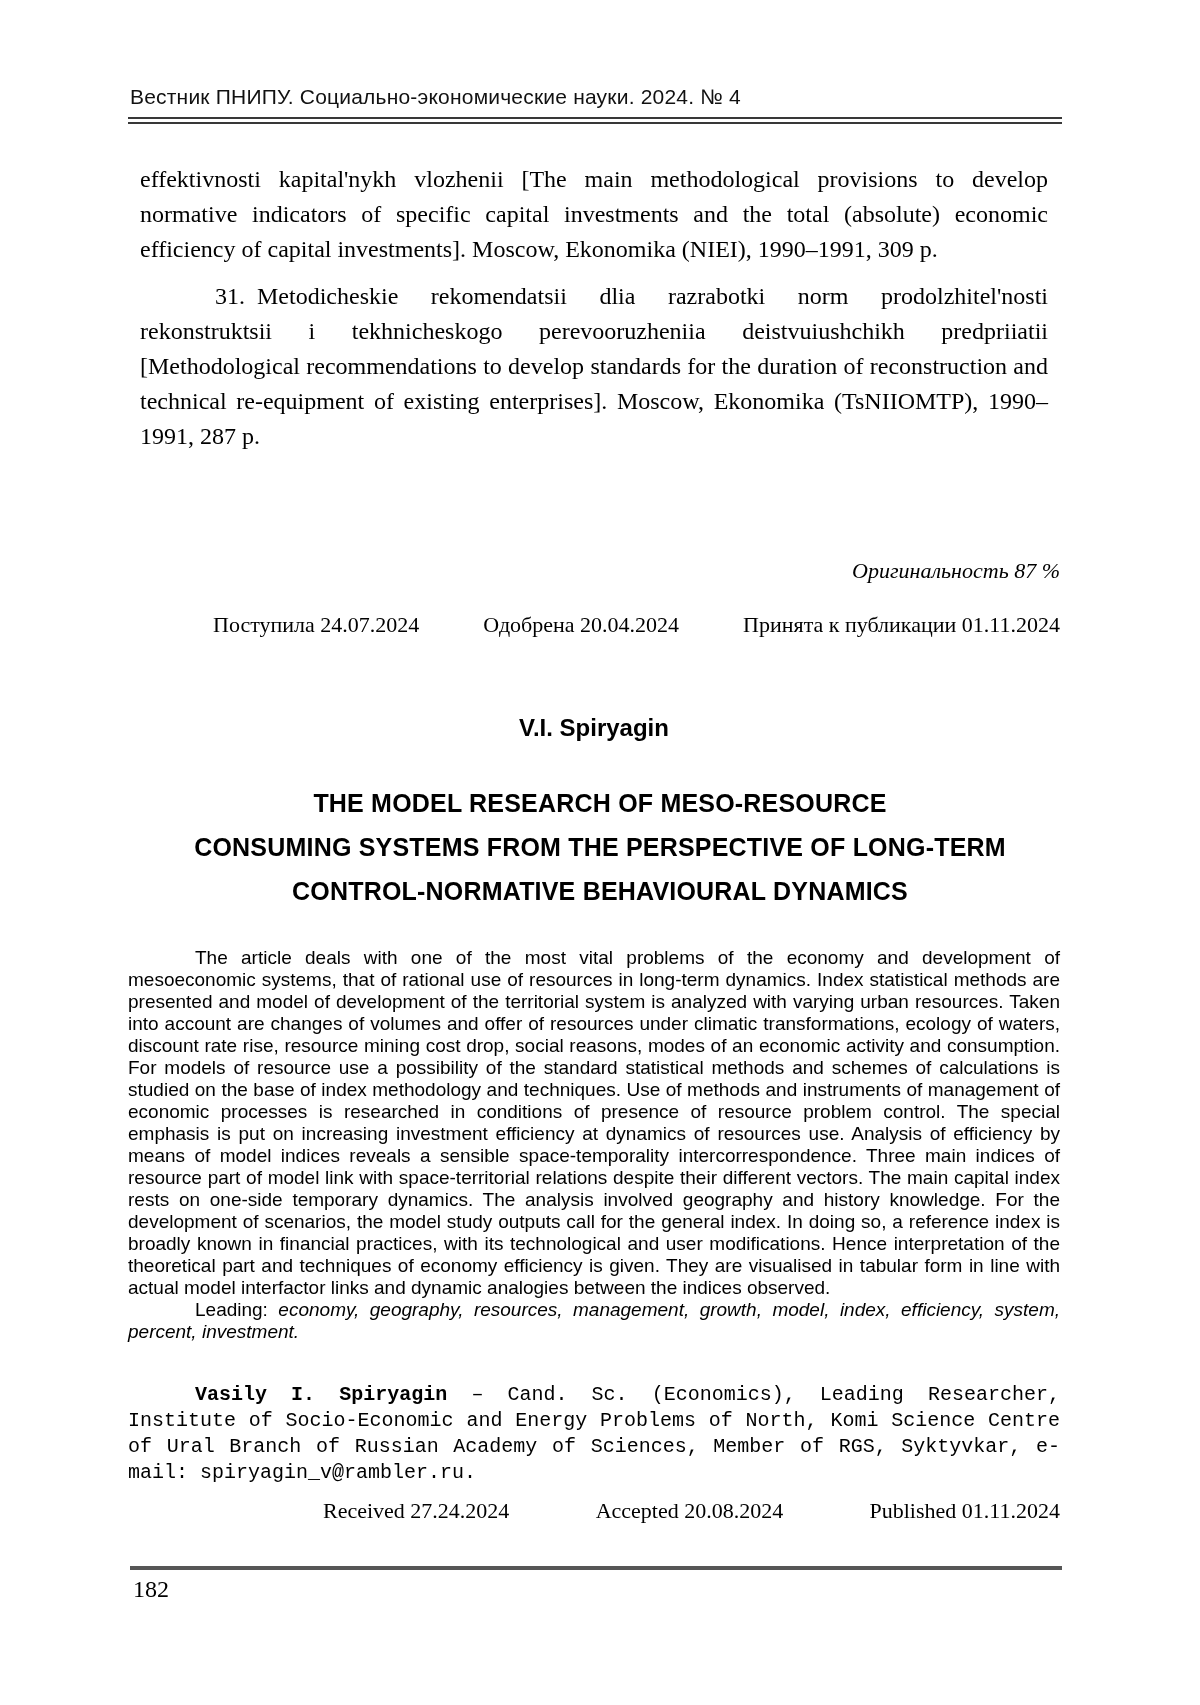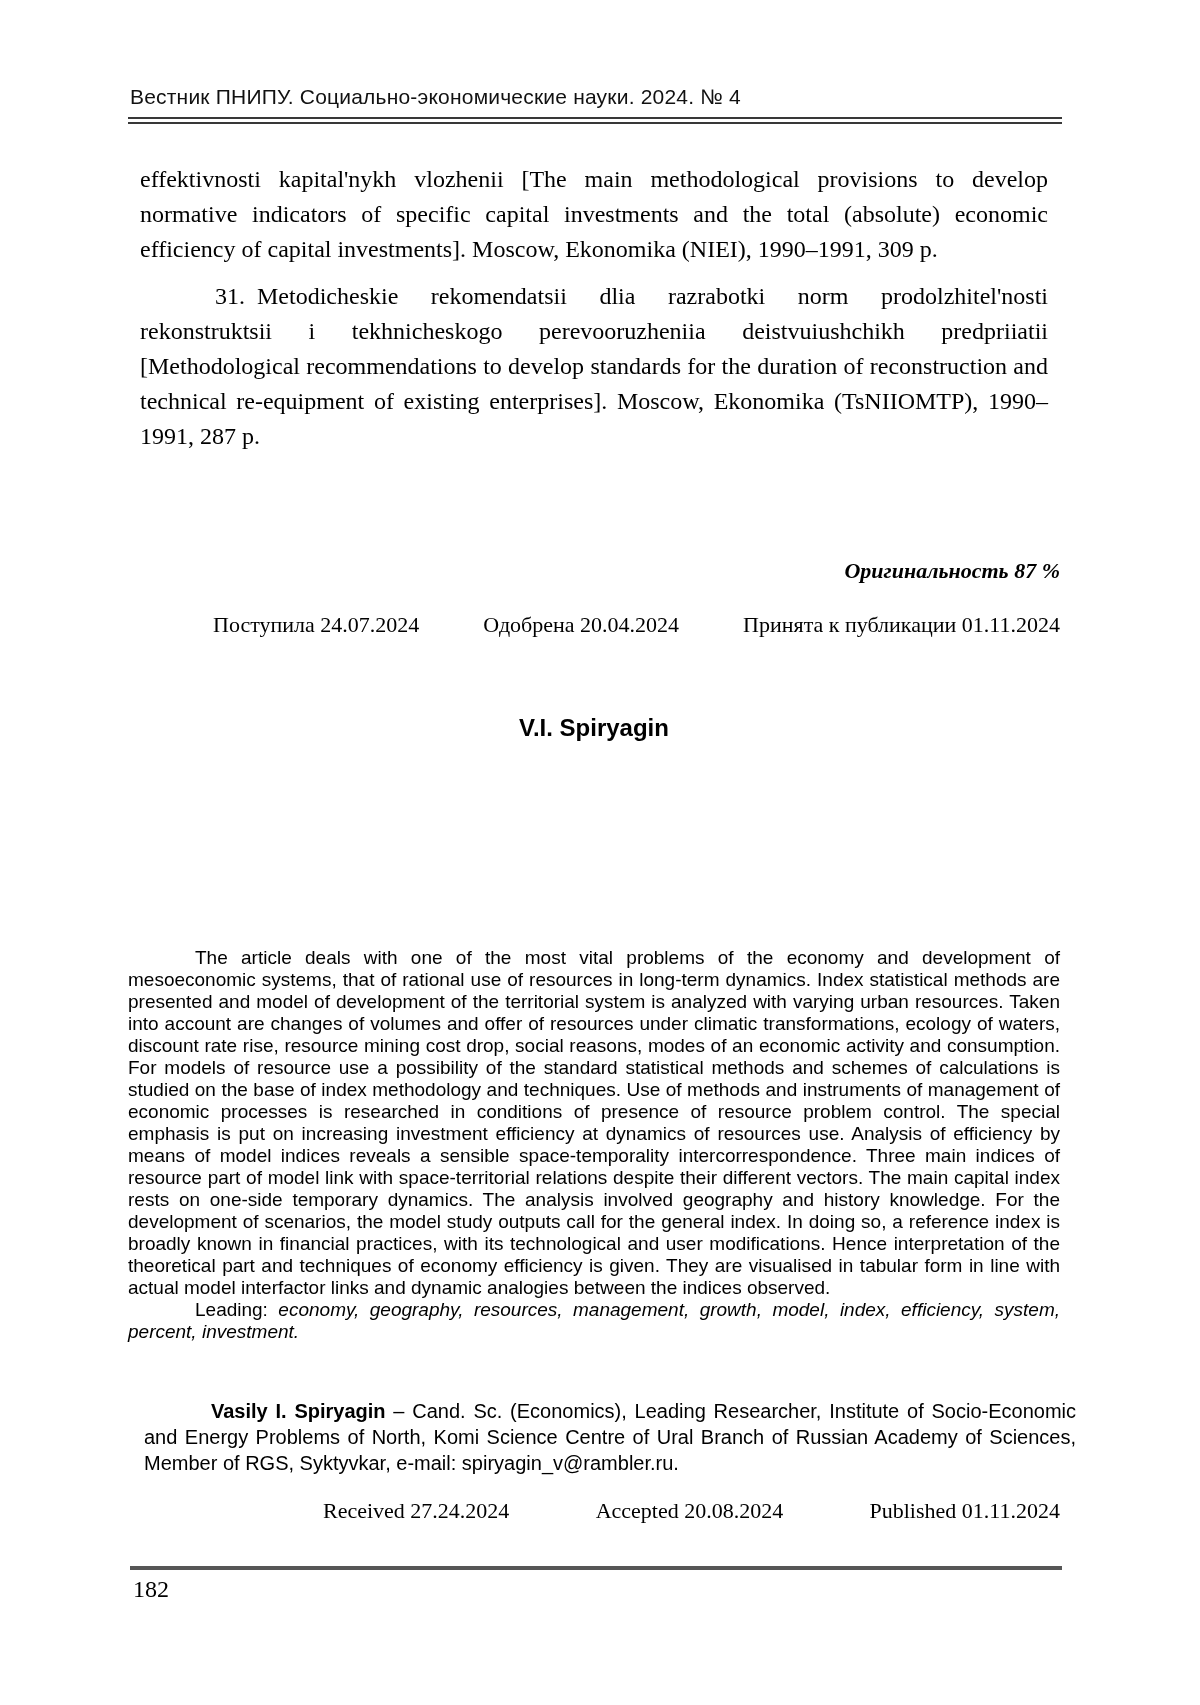--- a/index.html
+++ b/index.html
@@ -30,21 +30,21 @@
     font-family: "Liberation Serif", serif;
     font-size: 24px; line-height: 35px;
     text-align: justify;
   }
   .references p { margin: 12px; }
   .references p.indented { text-indent: 75px; }
 
   .originality {
     position: absolute; left: 128px; top: 558px; width: 932px;
     font-family: "Liberation Serif", serif;
-    font-style: italic; font-size: 22px; text-align: right; font-weight: bold;
+    font-style: italic; font-size: 22px; text-align: right;
   }
 
   .dates-ru {
     position: absolute; left: 128px; top: 612px; width: 932px;
     padding-left: 85px; box-sizing: border-box;
     display: flex; justify-content: space-between;
     font-family: "Liberation Serif", serif; font-size: 22px; gap: 28px;
   }
 
   .author-short {
@@ -68,24 +68,24 @@
     font-size: 19px; line-height: 22px;
     text-align: justify;
   }
   .abstract-block p { margin: 0; }
   .abstract-block .abstract { text-indent: 67px; }
   .abstract-block .keywords { text-indent: 67px; }
   .kw-list { font-style: italic; }
 
   .bio {
     position: absolute; left: 128px; top: 1382px; width: 932px;
-    font-family: Liberation Sans, sans-serif;
+    font-family: Liberation Mono, monospace;
     font-size: 20px; line-height: 26px;
     text-align: justify; text-indent: 67px;
-    margin: 16px;
+    margin: 0;
   }
   .bio-name { font-weight: bold; }
 
   .dates-en {
     position: absolute; left: 128px; top: 1498px; width: 932px;
     padding-left: 195px; box-sizing: border-box;
     display: flex; justify-content: space-between;
     font-family: "Liberation Serif", serif; font-size: 22px;
   }
 
@@ -114,20 +114,25 @@
   <div class="originality">Оригинальность 87 %</div>
 
   <div class="dates-ru">
     <span>Поступила 24.07.2024</span>
     <span>Одобрена 20.04.2024</span>
     <span>Принята к публикации 01.11.2024</span>
   </div>
 
   <div class="author-short">V.I. Spiryagin</div>
 
+  <div class="title">
+    <div>THE MODEL RESEARCH OF MESO-RESOURCE</div>
+    <div>CONSUMING SYSTEMS FROM THE PERSPECTIVE OF LONG-TERM</div>
+    <div>CONTROL-NORMATIVE BEHAVIOURAL DYNAMICS</div>
+  </div>
 
   <div class="abstract-block">
     <p class="abstract">The article deals with one of the most vital problems of the economy and development of mesoeconomic systems, that of rational use of resources in long-term dynamics. Index statistical methods are presented and model of development of the territorial system is analyzed with varying urban resources. Taken into account are changes of volumes and offer of resources under climatic transformations, ecology of waters, discount rate rise, resource mining cost drop, social reasons, modes of an economic activity and consumption. For models of resource use a possibility of the standard statistical methods and schemes of calculations is studied on the base of index methodology and techniques. Use of methods and instruments of management of economic processes is researched in conditions of presence of resource problem control. The special emphasis is put on increasing investment efficiency at dynamics of resources use. Analysis of efficiency by means of model indices reveals a sensible space-temporality intercorrespondence. Three main indices of resource part of model link with space-territorial relations despite their different vectors. The main capital index rests on one-side temporary dynamics. The analysis involved geography and history knowledge. For the development of scenarios, the model study outputs call for the general index. In doing so, a reference index is broadly known in financial practices, with its technological and user modifications. Hence interpretation of the theoretical part and techniques of economy efficiency is given. They are visualised in tabular form in line with actual model interfactor links and dynamic analogies between the indices observed.</p>
     <p class="keywords"><span class="kw-label">Leading:</span> <span class="kw-list">economy, geography, resources, management, growth, model, index, efficiency, system, percent, investment.</span></p>
   </div>
 
   <p class="bio"><b class="bio-name">Vasily I. Spiryagin</b><span> – Cand. Sc. (Economics), Leading Researcher, Institute of Socio-Economic and Energy Problems of North, Komi Science Centre of Ural Branch of Russian Academy of Sciences, Member of RGS, Syktyvkar, e-mail: spiryagin_v@rambler.ru.</span></p>
 
   <div class="dates-en">
     <span>Received 27.24.2024</span>

